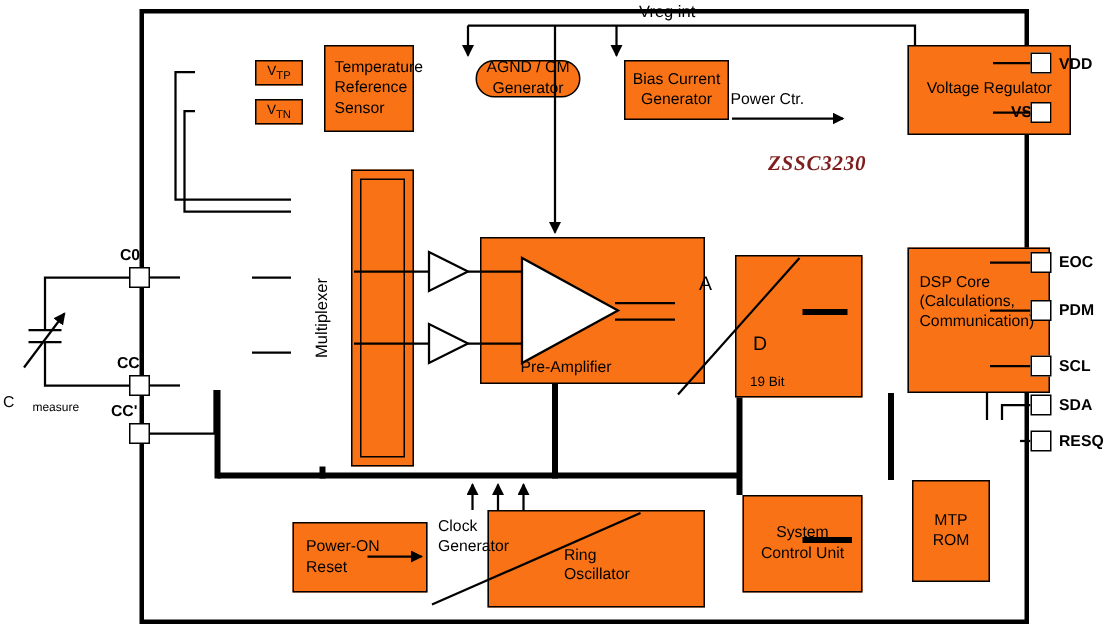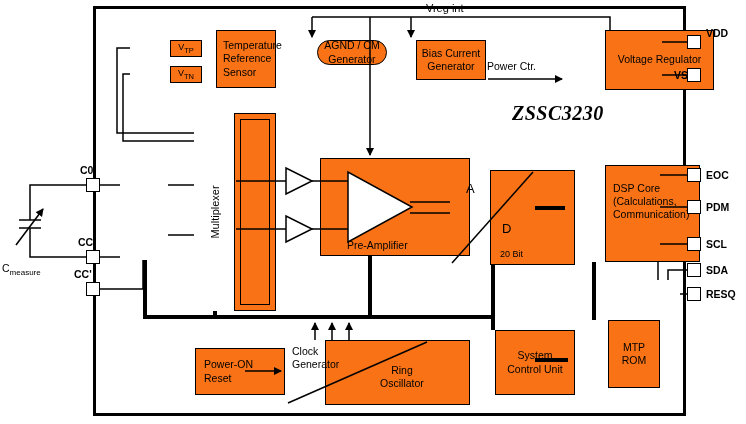--- a/index.html
+++ b/index.html
@@ -10,21 +10,21 @@
          display:flex;align-items:center;justify-content:center;text-align:center;
          font-size:10.5px;line-height:1.25;white-space:pre-line;margin-left:40px;}
   .leftText{justify-content:flex-start;text-align:left;}
   .lbl{position:absolute;z-index:4;font-size:10.5px;line-height:1.2;white-space:pre-line;}
   .overlay{position:absolute;left:0;top:0;z-index:5;pointer-events:none;}
   .pin{position:absolute;width:14px;height:14px;background:#fff;border:1.5px solid #000;box-sizing:border-box;z-index:6;}
   .pinLbl{position:absolute;z-index:4;font-size:10.5px;font-weight:bold;line-height:14px;}
   .muxText{position:absolute;z-index:3;width:186px;height:14px;line-height:14px;text-align:center;
            font-size:11px;transform:rotate(-90deg);transform-origin:50% 50%;}
   .chipName{position:absolute;z-index:4;font-family:"Liberation Serif",serif;font-style:italic;font-weight:bold;
-            font-size:20px;color:#000000;letter-spacing:0.5px;}
+            font-size:14px;color:#7f1d1d;letter-spacing:0.5px;}
   sub{font-size:7.5px;}
 </style>
 </head>
 <body>
 
 <div class="stage">
 
   <div class="frame"></div>
 
   <div class="block leftText" style="left:176px;top:30px;width:60px;height:58px;padding-left:6px;">
@@ -62,21 +62,21 @@
   <div class="block" style="left:194px;top:113px;width:42px;height:198px;"></div>
   <div class="block" style="left:200px;top:119px;width:30px;height:186px;"></div>
   <div class="muxText" style="left:122px;top:205px;">Multiplexer</div>
 
   <div class="block" style="left:280px;top:158px;width:150px;height:98px;"></div>
   <div class="lbl" style="left:347px;top:239px;">Pre-Amplifier</div>
 
   <div class="block" style="left:450px;top:170px;width:85px;height:95px;"></div>
   <div class="lbl" style="left:466px;top:181px;font-size:13px;">A</div>
   <div class="lbl" style="left:502px;top:221px;font-size:13px;">D</div>
-  <div class="lbl" style="left:500px;top:249px;font-size:9px;">20 Bit</div>
+  <div class="lbl" style="left:500px;top:249px;font-size:9px;">19 Bit</div>
 
   <div class="block leftText" style="left:565px;top:165px;width:95px;height:97px;align-items:flex-start;padding:16px 3px 0 7px;">
     <span>DSP Core
 (Calculations,
 Communication)</span>
   </div>
 
 
   <div class="block" style="left:568px;top:320px;width:52px;height:68px;">
     <span>MTP
@@ -84,21 +84,21 @@
   </div>
 
   <div class="block" style="left:455px;top:330px;width:80px;height:65px;">
     <span>System
 Control Unit</span>
   </div>
 
   <div class="block" style="left:285px;top:340px;width:145px;height:65px;"></div>
   <div class="lbl" style="left:292px;top:345px;">Clock
 Generator</div>
-  <div class="lbl" style="left:376px;top:364px;width:52px;text-align:center;">Ring
+  <div class="lbl" style="left:376px;top:364px;width:52px;text-align:left;">Ring
 Oscillator</div>
 
   <div class="block leftText" style="left:155px;top:348px;width:90px;height:47px;padding-left:8px;">
     <span>Power-ON
 Reset</span>
   </div>
 
   <svg class="overlay" width="746" height="424" viewBox="0 0 746 424">
     <defs>
       <marker id="ah" markerUnits="userSpaceOnUse" markerWidth="10" markerHeight="10" refX="7" refY="4" orient="auto">
@@ -197,33 +197,33 @@
   </svg>
 
   <div class="pin" style="left:687px;top:35px;"></div>
   <div class="pin" style="left:687px;top:68px;"></div>
   <div class="pin" style="left:687px;top:168px;"></div>
   <div class="pin" style="left:687px;top:200px;"></div>
   <div class="pin" style="left:687px;top:237px;"></div>
   <div class="pin" style="left:687px;top:263px;"></div>
   <div class="pin" style="left:687px;top:287px;"></div>
 
-  <div class="pinLbl" style="left:706px;top:26px;text-align:right;">VDD</div>
+  <div class="pinLbl" style="left:706px;top:36px;text-align:right;">VDD</div>
   <div class="pinLbl" style="left:674px;top:68px;">VSS</div>
   <div class="pinLbl" style="left:706px;top:168px;">EOC</div>
   <div class="pinLbl" style="left:706px;top:200px;">PDM</div>
   <div class="pinLbl" style="left:706px;top:237px;">SCL</div>
   <div class="pinLbl" style="left:706px;top:263px;">SDA</div>
   <div class="pinLbl" style="left:706px;top:287px;">RESQ</div>
 
   <div class="pin" style="left:86px;top:178px;"></div>
   <div class="pin" style="left:86px;top:250px;"></div>
   <div class="pin" style="left:86px;top:282px;"></div>
 
   <div class="pinLbl" style="left:80px;top:163px;">C0</div>
   <div class="pinLbl" style="left:78px;top:235px;">CC</div>
   <div class="pinLbl" style="left:74px;top:267px;">CC'</div>
 
   <div class="lbl" style="left:2px;top:249px;">
-    <span>C</span><sub style="font-size:8px;">measure</sub>
+    <span>C</span><sub style="font-size:8px;margin-left:12px;">measure</sub>
   </div>
 
 </div>
 
 </body></html>

